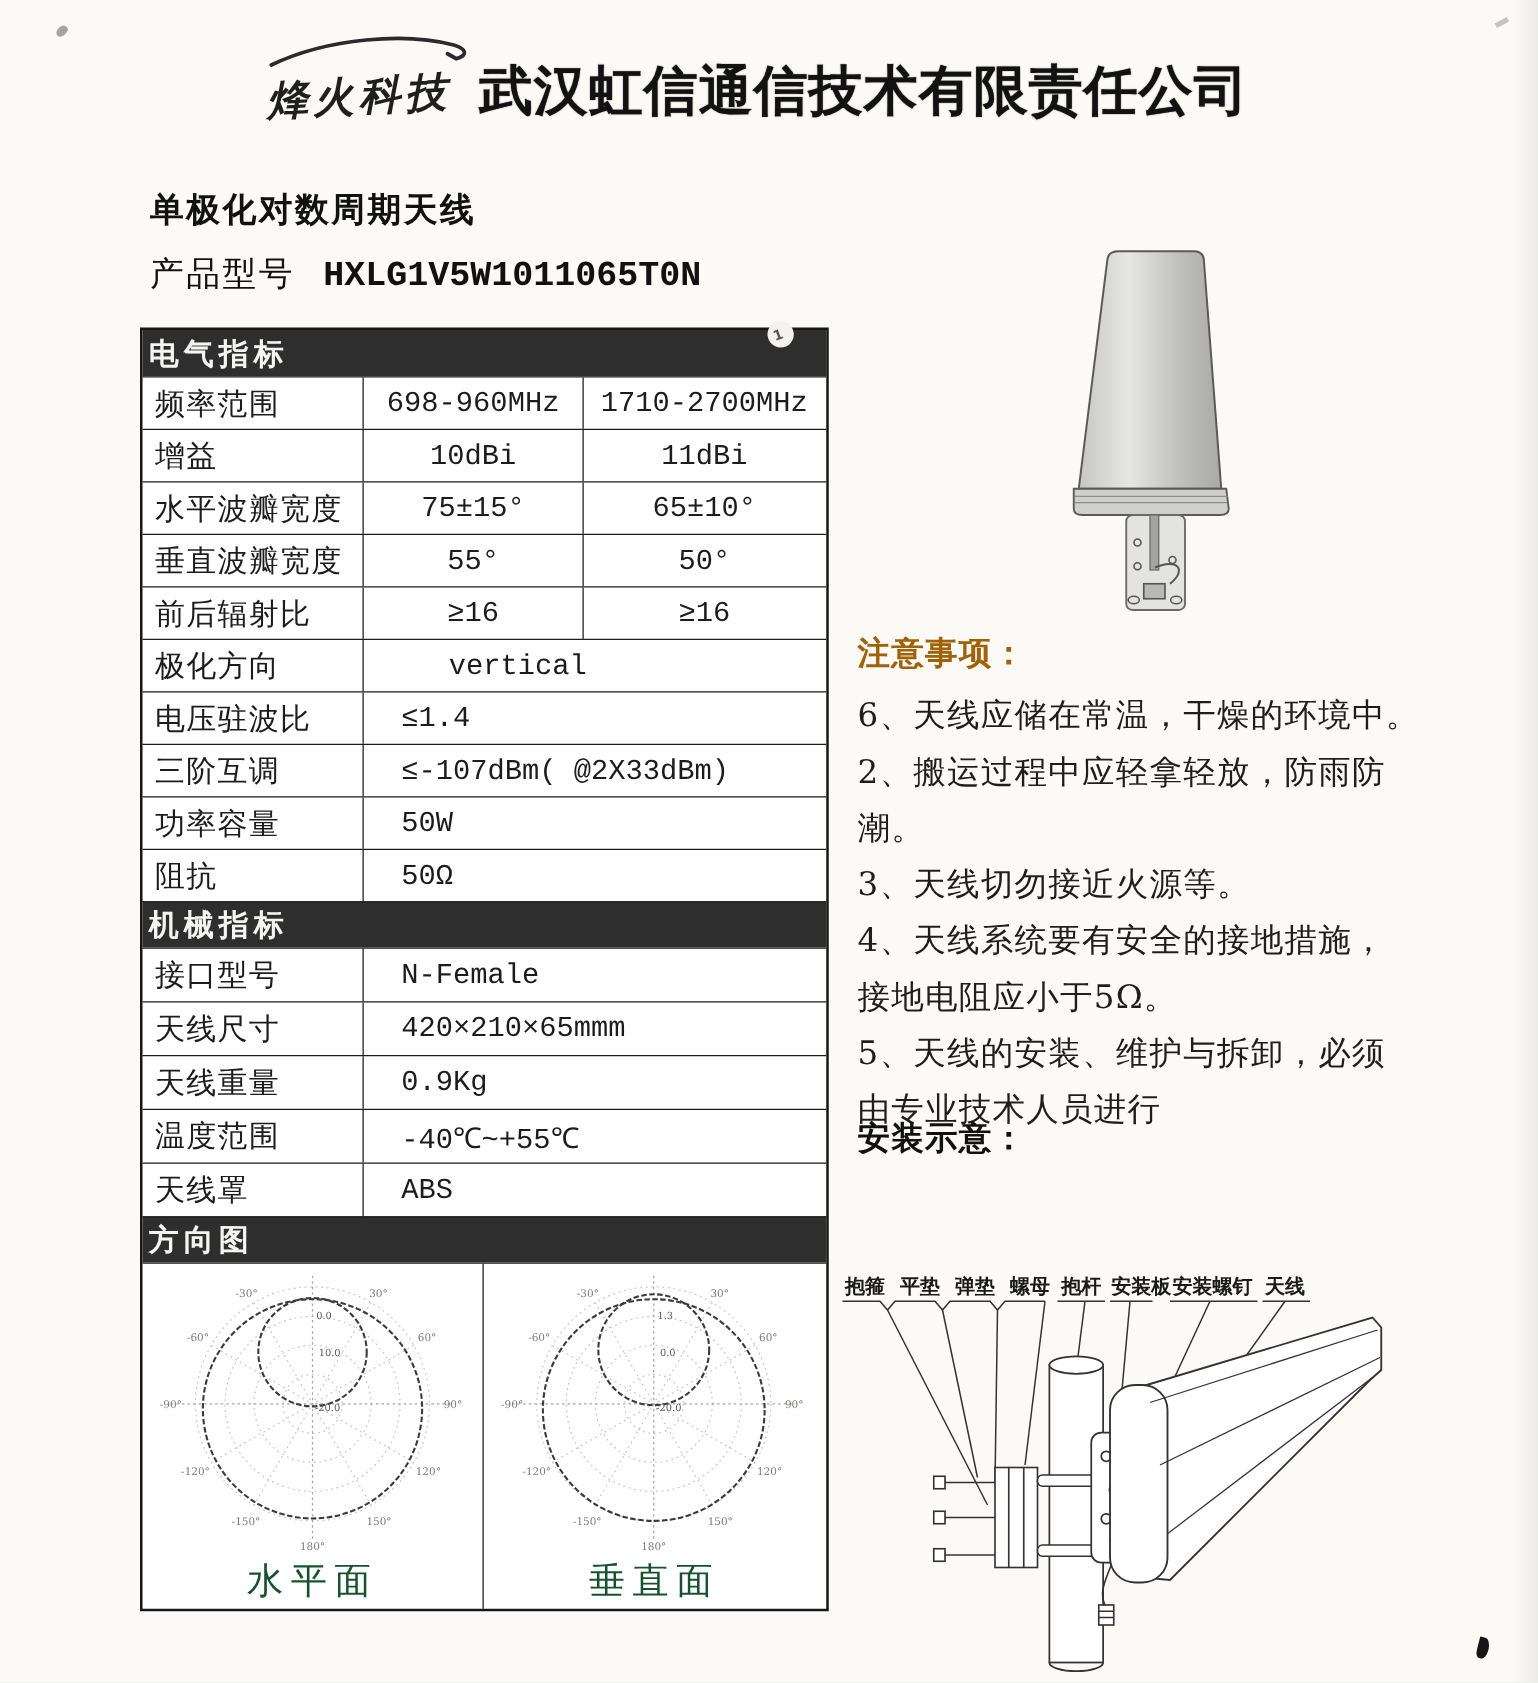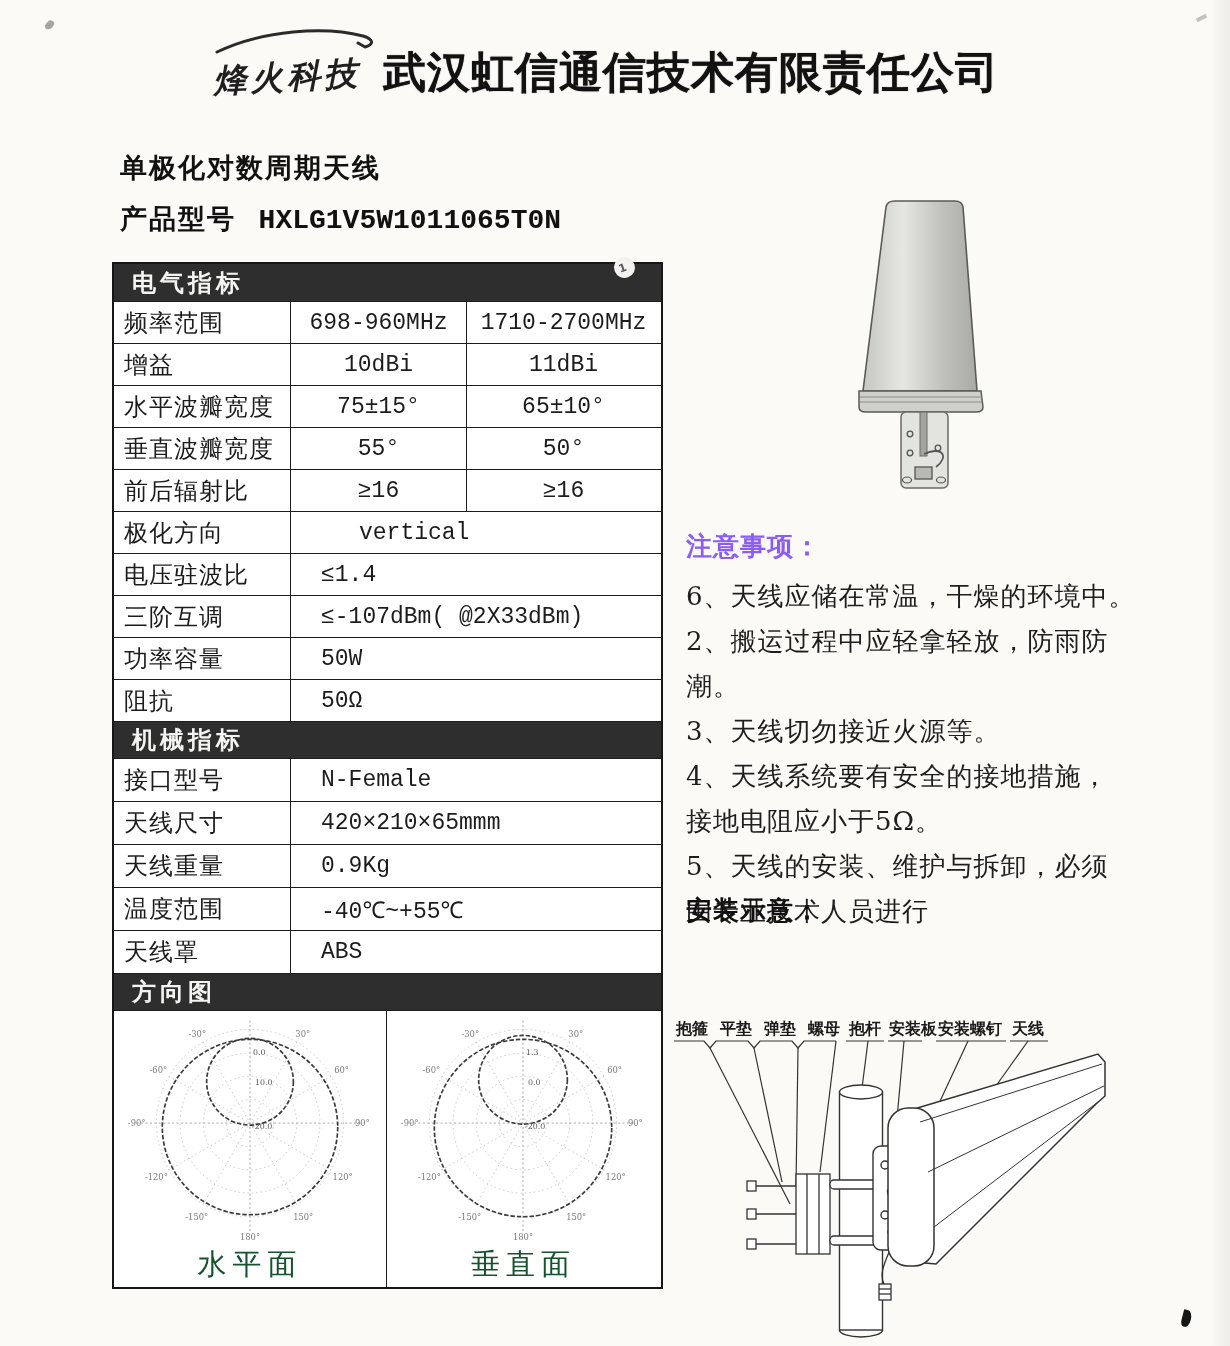--- a/index.html
+++ b/index.html
@@ -14,28 +14,28 @@
     transform:rotate(-28deg);opacity:.7;}
   .comma{position:absolute;left:1182px;top:1310px;width:9px;height:17px;background:#161616;
     border-radius:10% 90% 80% 60%;transform:rotate(14deg);}
   
   #logo-svg{position:absolute;left:203px;top:26px;}
   .company{position:absolute;left:383px;top:44px;font-family:"Liberation Sans",sans-serif;
     font-weight:bold;font-size:43px;letter-spacing:1px;color:#121212;text-shadow:0 0 1px #444;}
   .cat-title{position:absolute;left:120px;top:150px;font-family:"Liberation Sans",sans-serif;
     font-weight:bold;font-size:27px;letter-spacing:2px;color:#111;}
   .model-line{position:absolute;left:120px;top:201px;font-size:27px;color:#111;}
-  .model-line .lbl{font-family:"Liberation Sans",sans-serif;font-weight:bold;letter-spacing:2px;}
+  .model-line .lbl{font-family:"Liberation Sans",sans-serif;font-weight:normal;letter-spacing:2px;}
   .model-line .val{font-family:Liberation Mono, monospace;font-weight:bold;margin-left:14px;font-size:28px;text-align:center;}
   
   #spec-table{position:absolute;left:112px;top:262px;width:551px;border:2.5px solid #161616;
     background:#fff;box-sizing:border-box;}
   .band{position:relative;height:37px;background:#2e2e2e;color:#f4f4f2;display:flex;align-items:center;
     font-family:"Liberation Sans",sans-serif;font-weight:bold;font-size:24px;letter-spacing:4px;
-    padding-left:18px;box-sizing:border-box;}
+    padding-left:5px;box-sizing:border-box;}
   .badge{position:absolute;right:26px;top:-7px;width:21px;height:21px;border-radius:50%;
     background:#f3f2ef;color:#555;font-size:11px;font-family:"DejaVu Sans",sans-serif;
     display:flex;align-items:center;justify-content:center;transform:rotate(-20deg);}
   .t-row{display:flex;border-top:1.5px solid #1c1c1c;box-sizing:border-box;}
   .t-row.elec{height:42px;}
   .t-row.mech{height:43px;}
   .c{display:flex;align-items:center;box-sizing:border-box;}
   .c.lab{width:176px;font-size:24px;letter-spacing:1px;padding-left:10px;}
   .c.v1{width:176px;border-left:1.5px solid #1c1c1c;justify-content:center;
     font-family:"Liberation Mono","DejaVu Sans Mono",monospace;font-size:23px;}
@@ -45,21 +45,21 @@
     font-family:"Liberation Mono","DejaVu Sans Mono",monospace;font-size:23px;}
   .c.vspan.pl-lg{padding-left:68px;}
   #plots{display:flex;height:276px;border-top:1.5px solid #1c1c1c;}
   .plot-cell{width:273px;display:flex;flex-direction:column;align-items:center;box-sizing:border-box;}
   .plot-cell.first{border-right:1.6px solid #1c1c1c;}
   .plot-caption{font-size:29px;letter-spacing:6px;color:#14532d;margin-top:-4px;}
   
   #antenna-svg{position:absolute;left:826px;top:186px;}
   .notes{position:absolute;left:686px;top:505px;width:540px;}
   .notes-title{font-family:"Liberation Sans",sans-serif;font-weight:bold;font-size:26px;height:50px;
-    letter-spacing:1px;color:#8b5cf6;margin-top:24px;}
+    letter-spacing:1px;color:#a16207;}
   .note-line{font-size:26px;height:45px;letter-spacing:1px;color:#1e1e1e;}
   .install-title{position:absolute;left:686px;top:893px;font-family:"Liberation Sans",sans-serif;
     font-weight:bold;font-size:26px;letter-spacing:1px;color:#111;}
   #install-svg{position:absolute;left:668px;top:1012px;}
   svg text{font-family:"DejaVu Serif",serif;}
   .polar-lbl{font-size:8.5px;fill:#7a7a78;}
   .polar-rlbl{font-size:8px;fill:#5a5a58;}
   .inst-lbl{font-size:16px;font-weight:bold;fill:#1a1a1a;}
 </style>
 </head>

